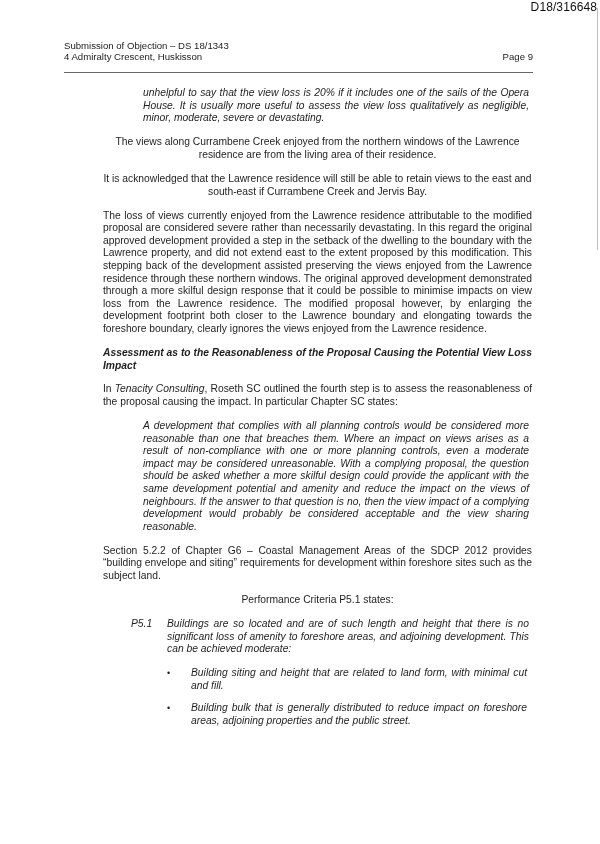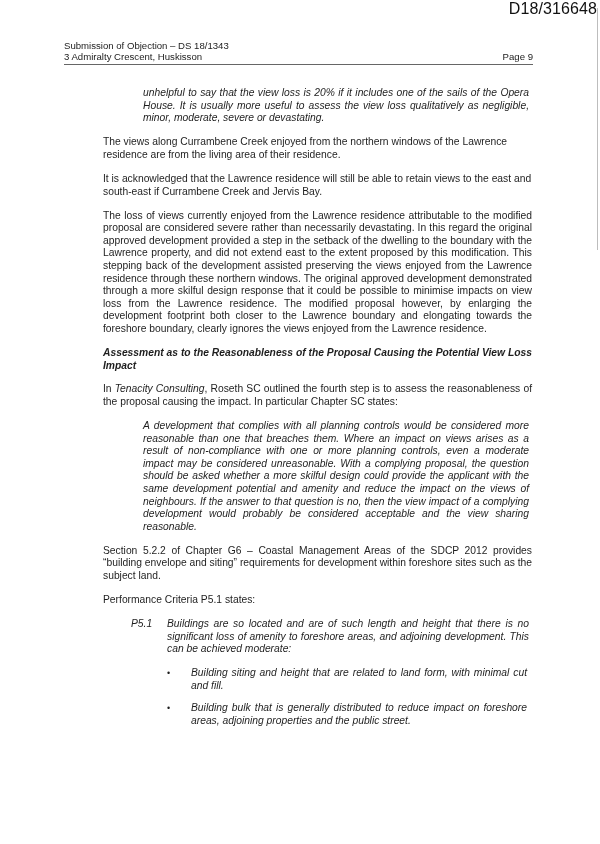--- a/index.html
+++ b/index.html
@@ -1,37 +1,37 @@
 <!DOCTYPE html>
 <html><head>
 <meta charset="utf-8">
 <style>
   html, body { margin: 0; padding: 0; }
   body {
     width: 600px; height: 844px; background: #ffffff; position: relative; overflow: hidden;
     font-family: "Liberation Sans", sans-serif; color: #1a1a1a;
   }
   .docid {
-    position: absolute; top: 0px; right: 3px; font-size: 16px; font-weight: 400; color: #111;
+    position: absolute; top: 0px; right: 3px; font-size: 12px; font-weight: 400; color: #111;
     letter-spacing: 0.1px;
   }
   .edge-line {
     position: absolute; left: 597px; top: 8px; width: 1px; height: 242px; background: #bdbdbd;
   }
   .header {
     position: absolute; left: 64px; top: 40px; width: 469px; font-size: 9.6px; line-height: 11px;
-    color: #222; border-bottom: 1px solid #666; padding-bottom: 2px; text-align: right;
+    color: #222; border-bottom: 1px solid #666; padding-bottom: 10px; text-align: right;
   }
   .header .row { display: flex; justify-content: space-between; }
   .content {
     position: absolute; left: 103px; top: 87px; width: 429px; font-size: 10.3px; line-height: 12.6px;
     color: #1e1e1e;
   }
   p { margin: 0 0 11.5px 0; text-align: justify; }
-  p.left { text-align: left; }
+  p.left { text-align: center; }
   .quote { margin-left: 40px; margin-right: 3px; font-style: italic; }
   .heading { font-weight: bold; font-style: italic; margin-bottom: 11px; text-align: justify; margin-top: 8px; }
   em { font-style: italic; }
   .crit { display: flex; margin-left: 28px; font-style: italic; margin-bottom: 11px; }
   .crit .num { width: 36px; flex: none; }
   .crit .txt { flex: 1; text-align: justify; margin-right: 3px; }
   ul.bullets { list-style: none; padding: 0; margin: 0 0 0 64px; font-style: italic; }
   ul.bullets li { display: flex; margin-bottom: 10px; }
   ul.bullets .dot { width: 24px; flex: none; font-style: normal; font-size: 9px; }
   ul.bullets .btxt { flex: 1; text-align: justify; margin-right: 5px; }
@@ -40,21 +40,21 @@
 <body>
 
 <div class="docid">D18/316648</div>
 <div class="edge-line"></div>
 
 <div class="header">
   <div class="row">
     <span>Submission of Objection – DS 18/1343</span>
   </div>
   <div class="row">
-    <span>3 Admiralty Crescent, Huskisson</span>
+    <span>4 Admiralty Crescent, Huskisson</span>
     <span>Page 9</span>
   </div>
 </div>
 
 <div class="content">
   <p class="quote">unhelpful to say that the view loss is 20% if it includes one of the sails of the Opera House.  It is usually more useful to assess the view loss qualitatively as negligible, minor, moderate, severe or devastating.</p>
   <p class="left">The views along Currambene Creek enjoyed from the northern windows of the Lawrence residence are from the living area of their residence.</p>
   <p class="left">It is acknowledged that the Lawrence residence will still be able to retain views to the east and south-east if Currambene Creek and Jervis Bay.</p>
   <p>The loss of views currently enjoyed from the Lawrence residence attributable to the modified proposal are considered severe rather than necessarily devastating.  In this regard the original approved development provided a step in the setback of the dwelling to the boundary with the Lawrence property, and did not extend east to the extent proposed by this modification.  This stepping back of the development assisted preserving the views enjoyed from the Lawrence residence through these northern windows.  The original approved development demonstrated through a more skilful design response that it could be possible to minimise impacts on view loss from the Lawrence residence.  The modified proposal however, by enlarging the development footprint both closer to the Lawrence boundary and elongating towards the foreshore boundary, clearly ignores the views enjoyed from the Lawrence residence.</p>
   <div class="heading">Assessment as to the Reasonableness of the Proposal Causing the Potential View Loss Impact</div>

